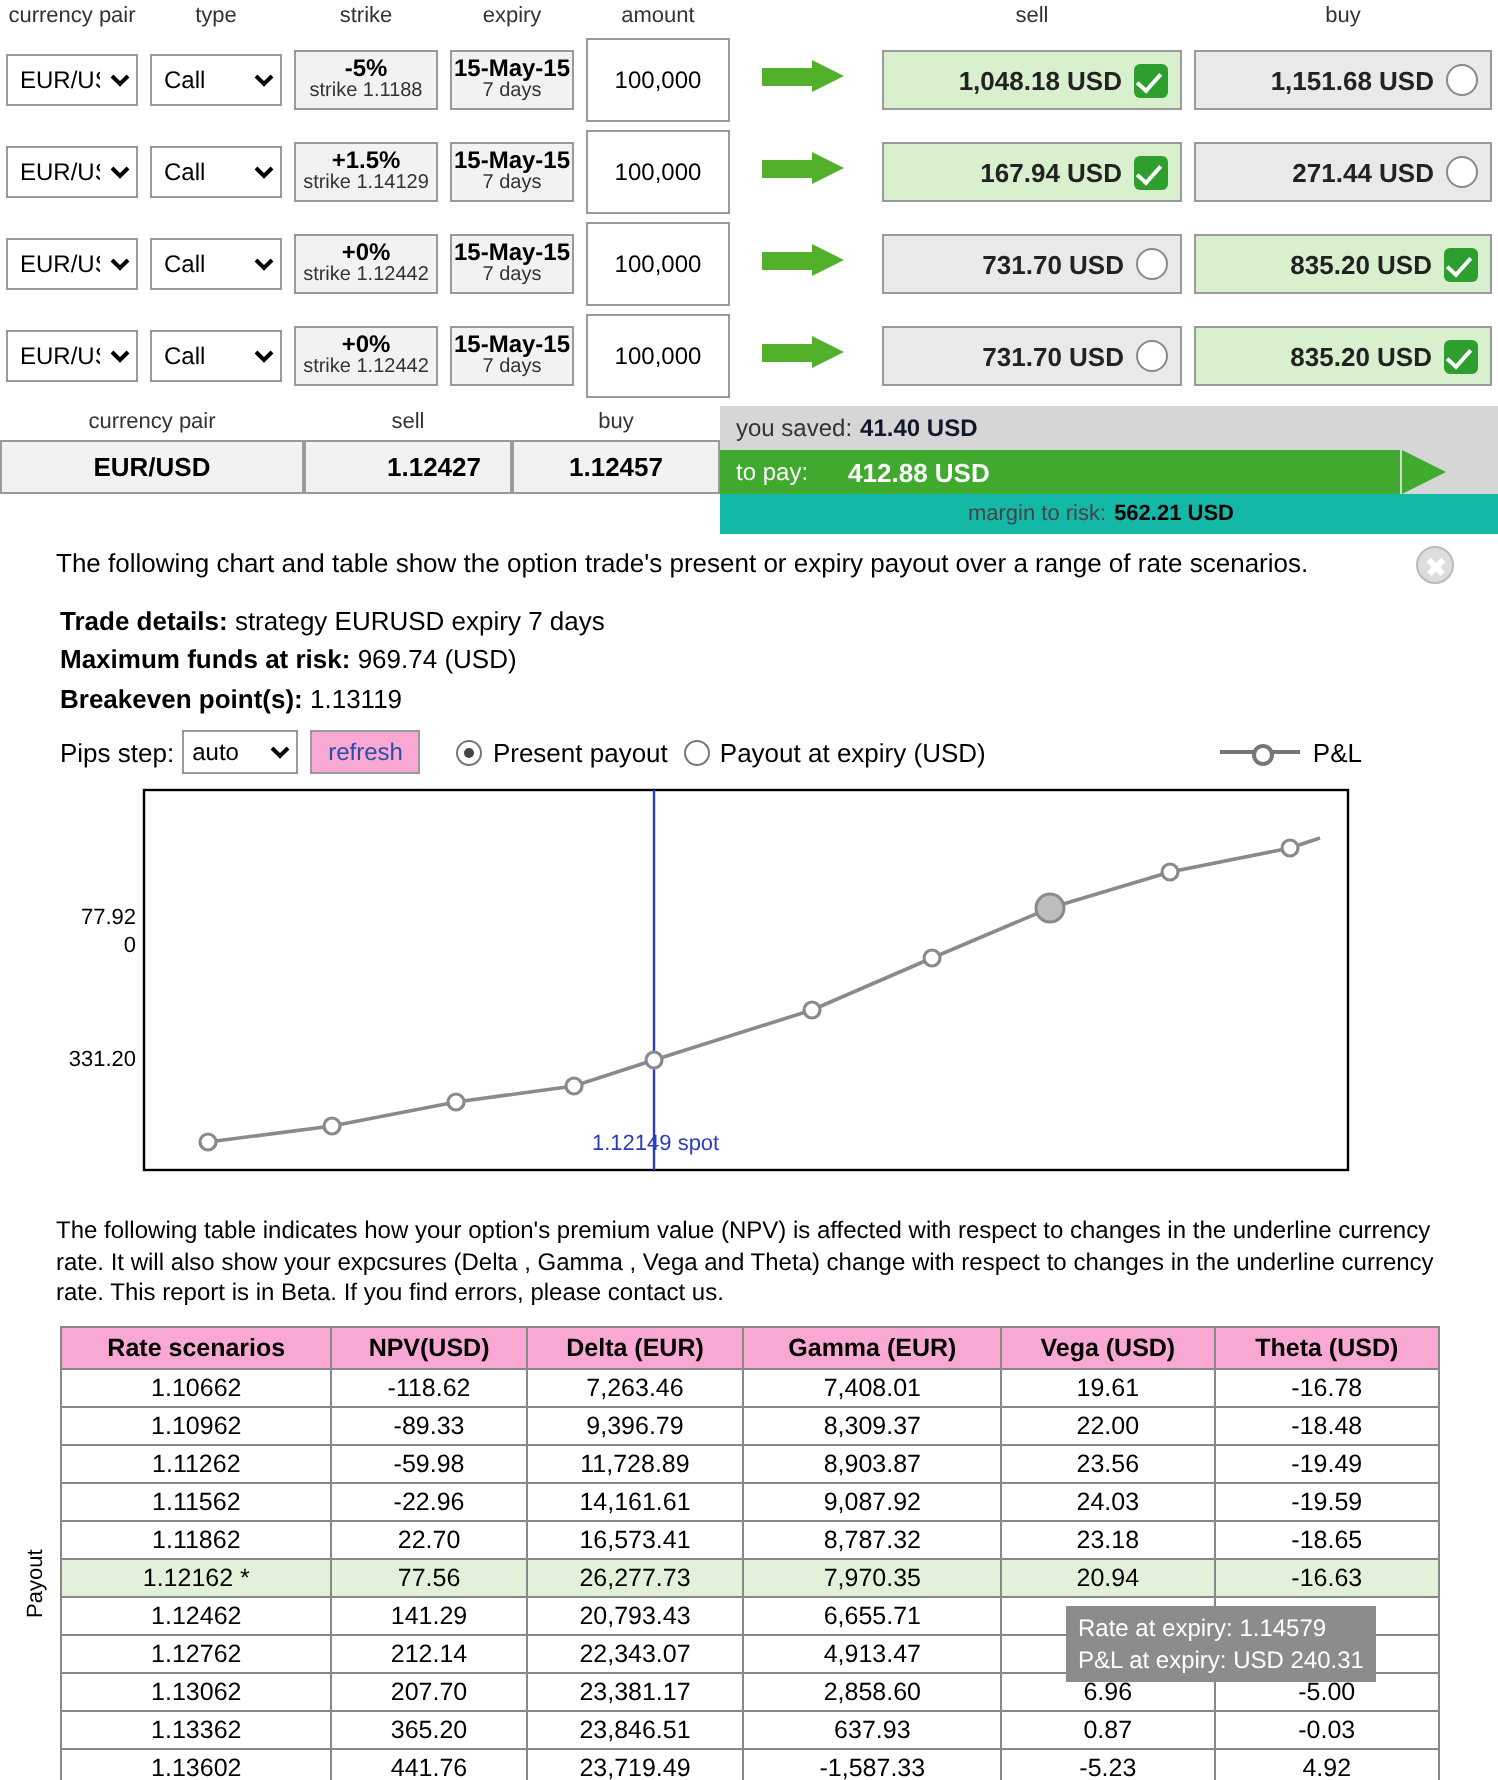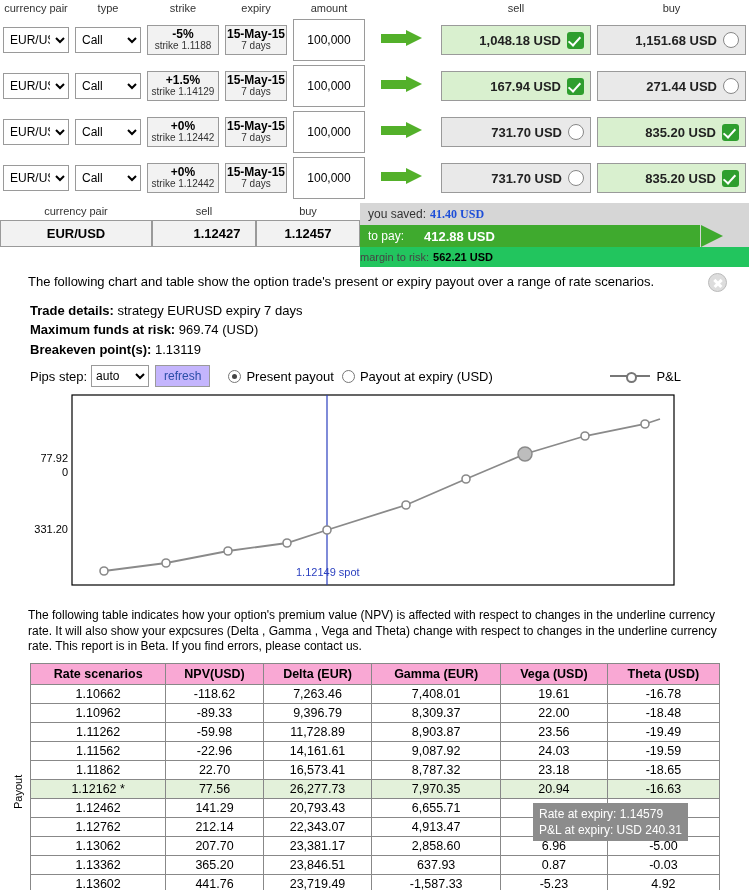--- a/index.html
+++ b/index.html
@@ -96,41 +96,41 @@
     display: flex; align-items: center; justify-content: center;
     font-size: 13px; font-weight: bold;
   }
   .sv1 { width: 152px; } .sv2 { width: 104px; padding-left: 26px; } .sv3 { width: 104px; }
 
   .sum-right { width: 389px; position: relative; }
   .saved {
     height: 22px; background: #d6d6d6; display: flex; align-items: center;
     padding-left: 8px; font-size: 12px; color: #333;
   }
-  .saved b { margin-left: 4px; color: #1d4ed8; font-family: Liberation Serif, serif; }
+  .saved b { margin-left: 4px; color: #0f172a; }
   .topay {
     height: 22px; background: #d6d6d6; display: flex; align-items: stretch;
     position: relative;
   }
   .topay-green {
     background: #3faa2e; color: #fff; font-size: 12px;
     display: flex; align-items: center; padding-left: 8px; width: 340px;
     position: relative;
   }
   .topay-green .amt { margin-left: 20px; font-weight: bold; font-size: 13px; }
   .topay-arrow {
     position: absolute; right: -1px; top: 0;
     width: 0; height: 0;
     border-top: 11px solid transparent; border-bottom: 11px solid transparent;
     border-left: 22px solid #3faa2e;
     transform: translateX(100%);
   }
   .margin {
-    height: 20px; background: #22c55e; display: flex; align-items: center;
-    justify-content: flex-start; padding-right: 8px; font-size: 11px; color: #444;
+    height: 20px; background: #14b8a6; display: flex; align-items: center;
+    justify-content: center; padding-right: 8px; font-size: 11px; color: #444;
   }
   .margin b { margin-left: 4px; color: #000; }
 
   
   .desc { padding: 6px 8px 2px 28px; font-size: 13px; line-height: 1.35; position: relative; }
   .close-x {
     position: absolute; right: 22px; top: 6px;
     width: 19px; height: 19px; border-radius: 50%;
     background: #ddd; border: 1px solid #bbb; color: #fff;
   }
@@ -144,21 +144,21 @@
   .trade-details { padding: 8px 8px 2px 30px; font-size: 13px; line-height: 1.5; }
   .trade-details .lbl { font-weight: bold; }
 
   .controls { padding: 4px 8px 4px 30px; display: flex; align-items: center; font-size: 13px; }
   .controls .pips-label { margin-right: 4px; }
   select.pips {
     height: 22px; border: 1px solid #9a9a9a; background: #fff; font-size: 12px;
     font-family: "Liberation Sans", sans-serif; width: 58px;
   }
   button.refresh {
-    margin-left: 6px; height: 22px; border: 1px solid #9a9a9a; background: #c4b5fd;
+    margin-left: 6px; height: 22px; border: 1px solid #9a9a9a; background: #f9a8d4;
     font-size: 12px; font-family: "Liberation Sans", sans-serif; padding: 0 8px;
     color: #2a4ea8;
   }
   .radio-grp { margin-left: 10px; display: flex; align-items: center; }
   .rd {
     width: 13px; height: 13px; border-radius: 50%; border: 1px solid #777;
     background: #fff; margin: 0 5px 0 8px; position: relative; flex: 0 0 auto;
   }
   .rd.on:after {
     content: ""; position: absolute; left: 3px; top: 3px; width: 5px; height: 5px;

